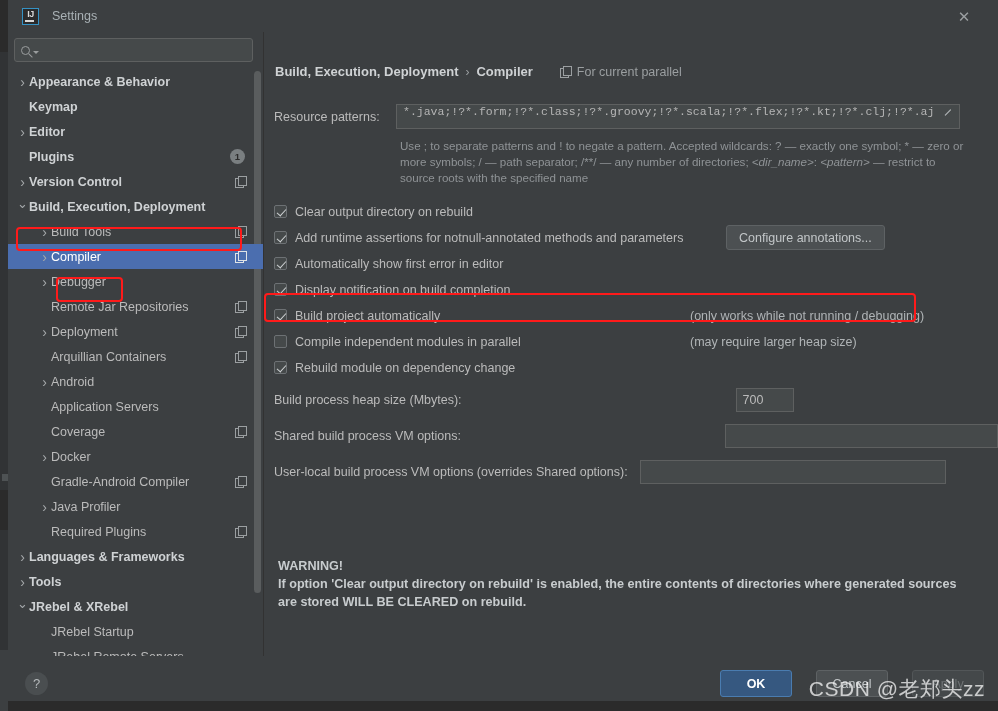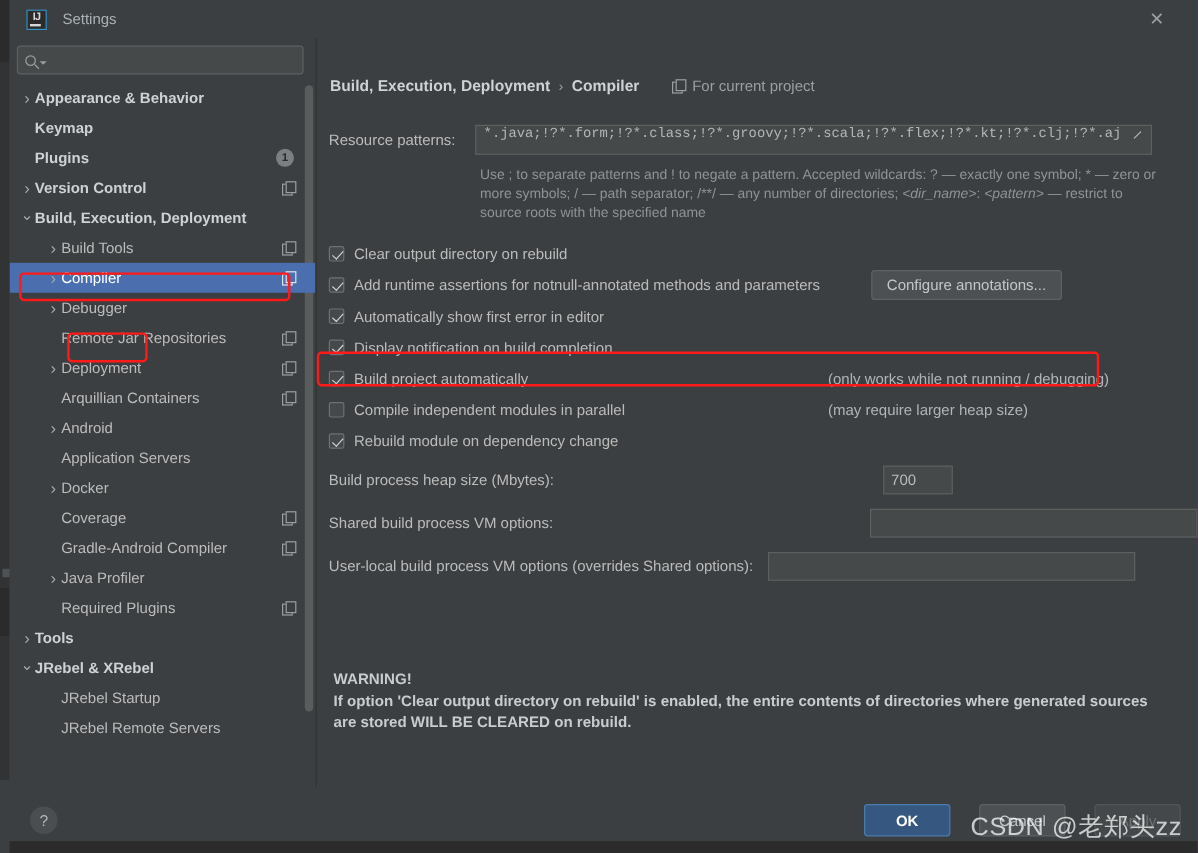--- a/index.html
+++ b/index.html
@@ -312,20 +312,24 @@
           </div>
         <div class="row ind0 top">
               <span class="arrow closed"></span>
               <span class="lbl">Appearance &amp; Behavior</span>
             </div>
             <div class="row ind0 top">
               <span class="arrow "></span>
               <span class="lbl">Keymap</span>
             </div>
             <div class="row ind0 top">
+              <span class="arrow closed"></span>
+              <span class="lbl">Editor</span>
+            </div>
+            <div class="row ind0 top">
               <span class="arrow "></span>
               <span class="lbl">Plugins</span>
               <span class="badge">1</span>
             </div>
             <div class="row ind0 top">
               <span class="arrow closed"></span>
               <span class="lbl">Version Control</span>
               <span class="copy-ic"></span>
             </div>
             <div class="row ind0 top">
@@ -363,41 +367,45 @@
             </div>
             <div class="row ind1">
               <span class="arrow closed"></span>
               <span class="lbl">Android</span>
             </div>
             <div class="row ind1">
               <span class="arrow "></span>
               <span class="lbl">Application Servers</span>
             </div>
             <div class="row ind1">
+              <span class="arrow "></span>
+              <span class="lbl">Coverage</span>
+              <span class="copy-ic"></span>
+            </div>
+            <div class="row ind1">
               <span class="arrow closed"></span>
               <span class="lbl">Docker</span>
             </div>
             <div class="row ind1">
               <span class="arrow "></span>
-              <span class="lbl">Coverage</span>
-              <span class="copy-ic"></span>
-            </div>
-            <div class="row ind1">
-              <span class="arrow "></span>
               <span class="lbl">Gradle-Android Compiler</span>
               <span class="copy-ic"></span>
             </div>
             <div class="row ind1">
               <span class="arrow closed"></span>
               <span class="lbl">Java Profiler</span>
             </div>
             <div class="row ind1">
               <span class="arrow "></span>
               <span class="lbl">Required Plugins</span>
               <span class="copy-ic"></span>
+            </div>
+            <div class="row ind0 top">
+              <span class="arrow closed"></span>
+              <span class="lbl">Languages &amp; Frameworks</span>
             </div>
             <div class="row ind0 top">
               <span class="arrow closed"></span>
               <span class="lbl">Tools</span>
             </div>
             <div class="row ind0 top">
               <span class="arrow open"></span>
               <span class="lbl">JRebel &amp; XRebel</span>
             </div>
             <div class="row ind1">
@@ -415,21 +423,21 @@
       </div>
 
       <div class="rightpane">
 
         <div class="breadcrumb">
           <span class="bc-main">Build, Execution, Deployment</span>
           <span class="bc-sep">›</span>
           <span class="bc-leaf">Compiler</span>
           <span class="scope">
             <span class="scope-ic"></span>
-            <span>For current project</span>
+            <span>For current parallel</span>
           </span>
         </div>
 
         <div class="res-row">
           <div class="res-label">Resource patterns:</div>
           <div class="res-field">
             <input type="text" value="*.java;!?*.form;!?*.class;!?*.groovy;!?*.scala;!?*.flex;!?*.kt;!?*.clj;!?*.aj" style="">
             <span class="expand-ic"></span>
           </div>
         </div>

